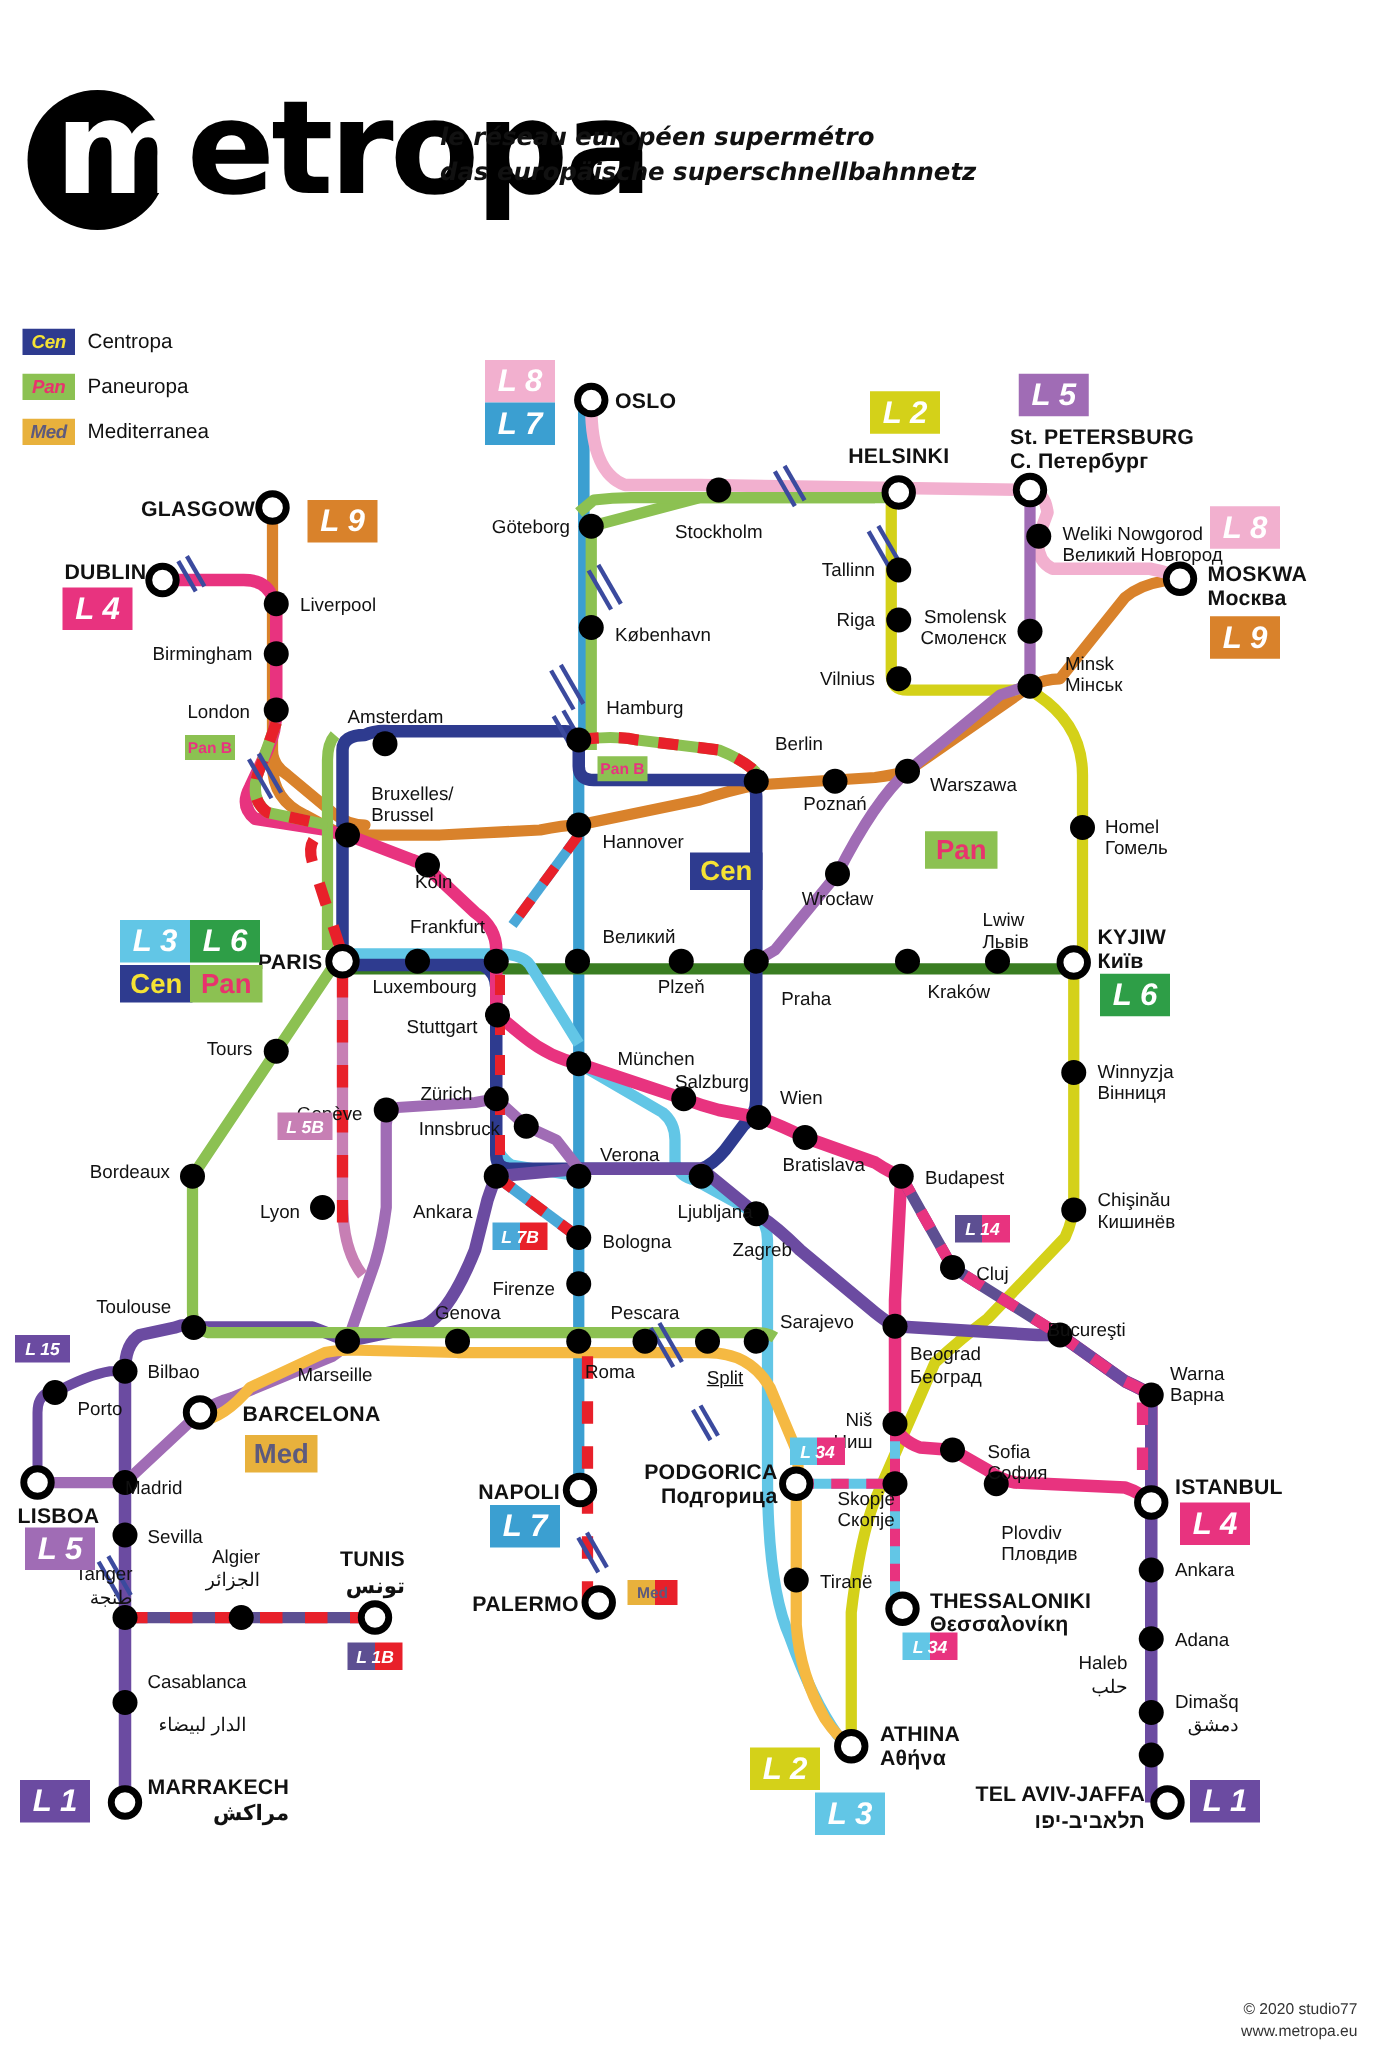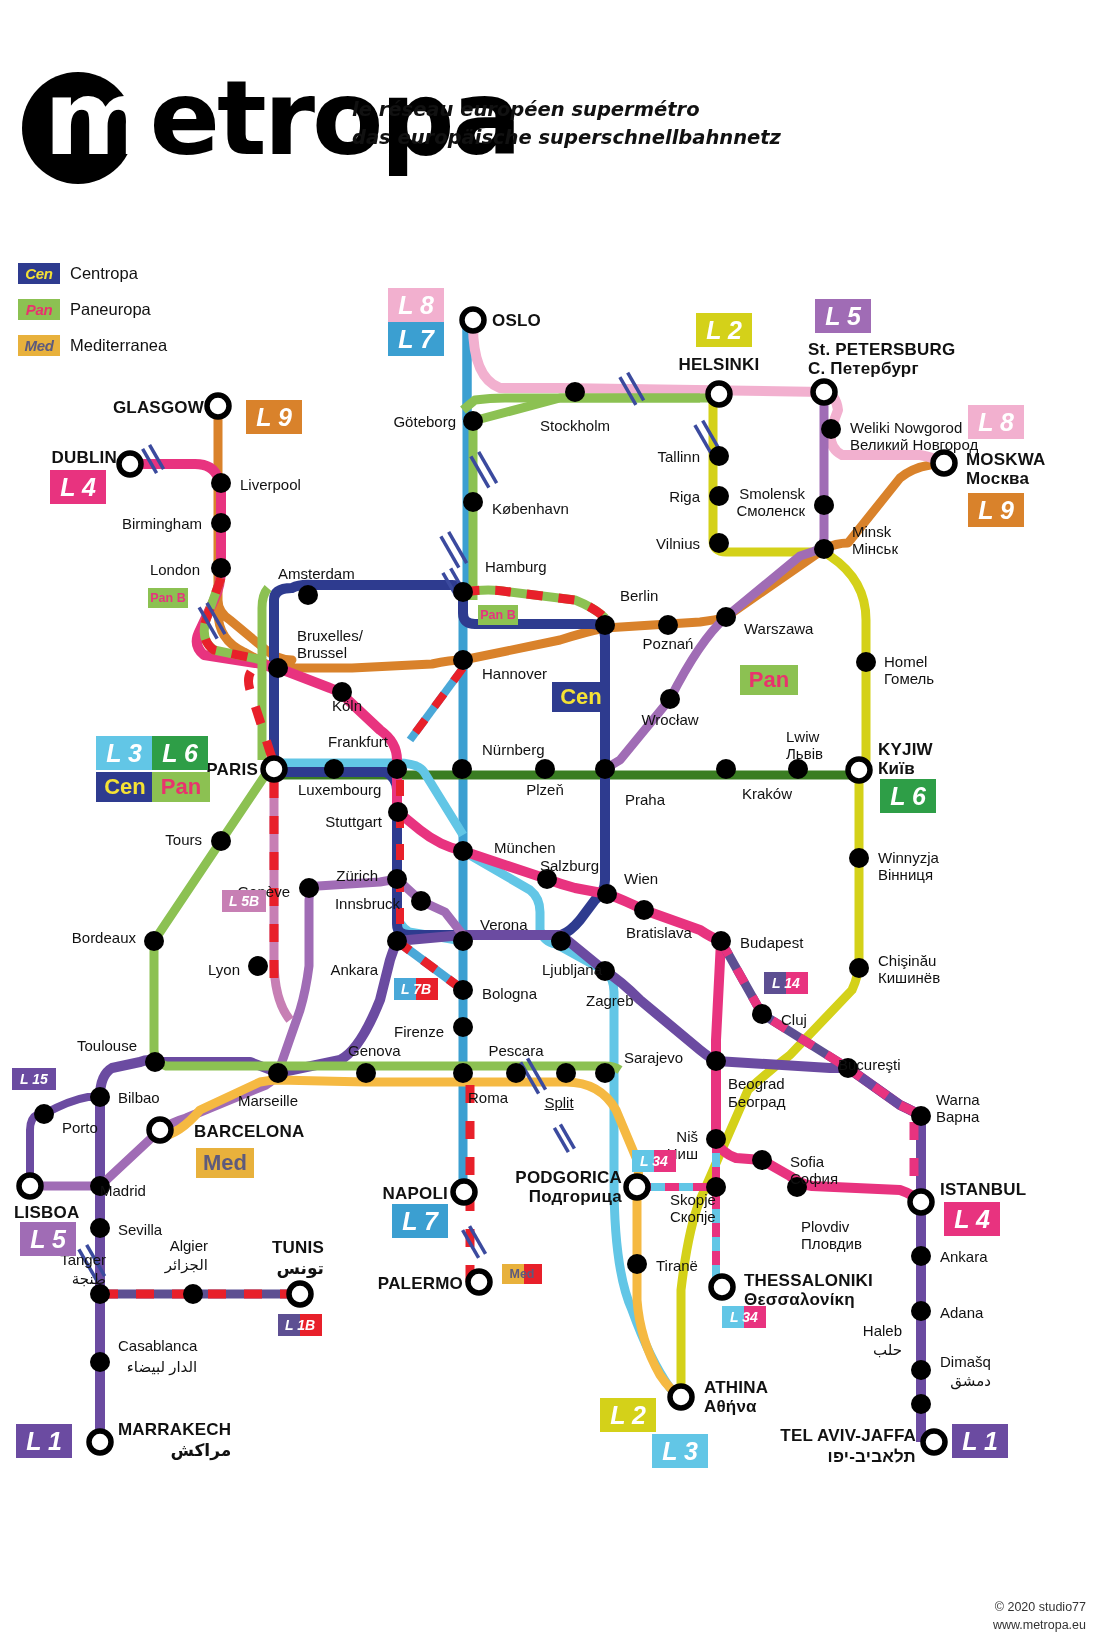--- a/index.html
+++ b/index.html
@@ -405,21 +405,21 @@
       <div class="lbl minor" style="left: 670px; top: 712px; transform: translateX(-50%);">
         <div>Wrocław</div>
       </div>
       <div class="lbl minor" style="left: 328px; top: 734px;">
         <div>Frankfurt</div>
       </div>
       <div class="lbl minor" style="left: 298px; top: 782px;">
         <div>Luxembourg</div>
       </div>
       <div class="lbl minor" style="left: 482px; top: 742px;">
-        <div>Nürnberg</div>
+        <div>Великий</div>
       </div>
       <div class="lbl minor" style="left: 545px; top: 782px; transform: translateX(-50%);">
         <div>Plzeň</div>
       </div>
       <div class="lbl minor" style="left: 625px; top: 792px;">
         <div>Praha</div>
       </div>
       <div class="lbl minor" style="left: 742px; top: 786px;">
         <div>Kraków</div>
       </div>
@@ -476,21 +476,21 @@
       </div>
       <div class="lbl minor" style="left: 348px; top: 1043px;">
         <div>Genova</div>
       </div>
       <div class="lbl minor r" style="left: 468px; top: 1090px; margin-left: 40px;">
         <div>Roma</div>
       </div>
       <div class="lbl minor" style="left: 516px; top: 1043px; transform: translateX(-50%);">
         <div>Pescara</div>
       </div>
-      <div class="lbl minor" style="left: 559px; top: 1095px; transform: translateX(-50%); text-decoration: underline;">
+      <div class="lbl minor" style="left: 580px; top: 1095px; transform: translateX(-50%); text-decoration: underline;">
         <div>Split</div>
       </div>
       <div class="lbl minor" style="left: 624px; top: 1050px;">
         <div>Sarajevo</div>
       </div>
       <div class="lbl minor" style="left: 740px; top: 935px;">
         <div>Budapest</div>
       </div>
       <div class="lbl minor" style="left: 781px; top: 1012px;">
         <div>Cluj</div>
@@ -562,21 +562,21 @@
       <div class="lbl minor r" style="left: 86px; top: 1252px; margin-left: 20px;">
         <div>Tanger</div>
         <div class="ar" style="direction: rtl; margin-top: 2px;">طنجة</div>
       </div>
       <div class="lbl minor r" style="left: 208px; top: 1238px;">
         <div>Algier</div>
         <div class="ar" style="direction: rtl; margin-top: 2px;">الجزائر</div>
       </div>
       <div class="lbl minor" style="left: 118px; top: 1338px;">
         <div>Casablanca</div>
-        <div class="ar" style="direction: rtl; margin-top: 4px;">الدار لبيضاء</div>
+        <div class="ar" style="direction: rtl; margin-top: 18px;">الدار لبيضاء</div>
       </div>
       <div class="lbl major" style="left: 492px; top: 311px;">
         <div>OSLO</div>
       </div>
       <div class="lbl major" style="left: 719px; top: 355px; transform: translateX(-50%);">
         <div>HELSINKI</div>
       </div>
       <div class="lbl major" style="left: 808px; top: 340px;">
         <div>St. PETERSBURG</div>
         <div class="">С. Петербург</div>

